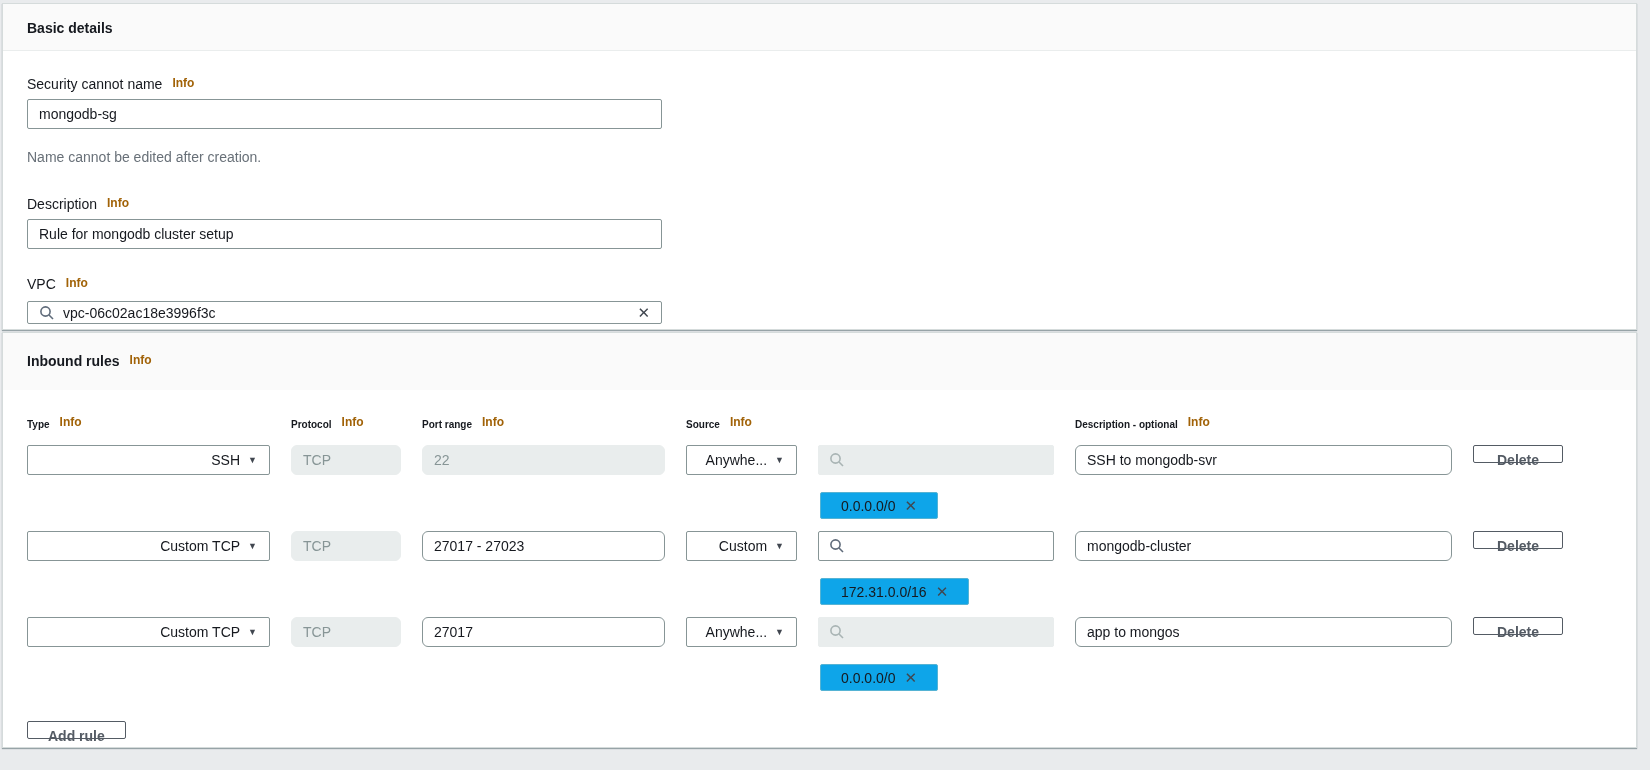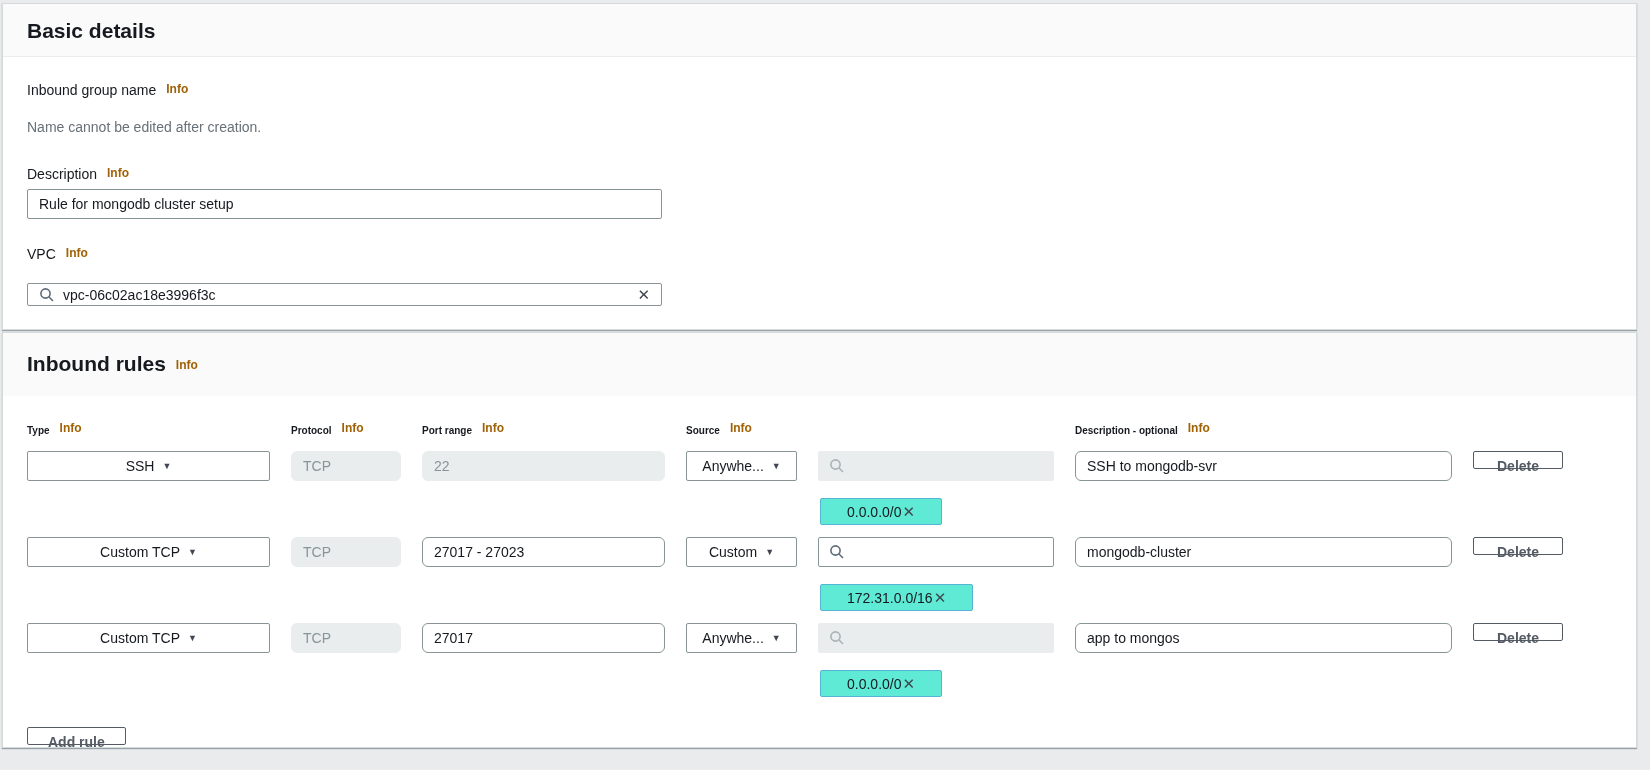--- a/index.html
+++ b/index.html
@@ -17,21 +17,21 @@
     box-shadow:0 1px 1px 0 rgba(0,28,36,.35);
   }
   #card-basic { top:3px; height:327px; }
   #card-inbound { top:332px; height:416px; }
   .card-header {
     background:#fafafa;
     padding:15px 24px 13px 24px;
   }
   #card-basic .card-header { border-bottom:1px solid #eaeded; }
   #card-inbound .card-header { padding:19px 24px 20px 24px; }
-  .card-title { font-size:21px; font-weight:bold; color:#16191f; display:inline-block; }
+  .card-title { font-size:14px; font-weight:bold; color:#16191f; display:inline-block; }
   .info-link {
     color:#a16207; font-size:12px; font-weight:bold;
     margin-left:10px; text-decoration:none; cursor:pointer;
     vertical-align:2px;
   }
   .card-body { padding:24px; }
   #card-inbound .card-body { padding:12px 24px 0 24px; }
 
   .field-label { font-size:14px; color:#16191f; }
   .field-block { margin-bottom:0; }
@@ -40,21 +40,21 @@
     background:#fff; font-size:14px; color:#16191f; padding:0 11px;
     font-family:inherit; outline:none; width:635px; margin-top:6px;
   }
   .helper-text { font-size:14px; color:#687078; margin-top:20px; }
   .mt-desc { margin-top:30px; }
   .mt-vpc { margin-top:26px; }
 
   .vpc-input {
     display:flex; align-items:center; gap:8px;
     height:23px; width:635px; border:1px solid #879596; border-radius:2px;
-    background:#fff; margin-top:20px; padding:0 11px;
+    background:#fff; margin-top:8px; padding:0 11px;
   }
   .vpc-input input {
     border:none; outline:none; flex:1; font-size:14px; color:#16191f; font-family:inherit; background:transparent;
   }
   .icon-x {
     font-size:15px; color:#414750; cursor:pointer; line-height:1; font-weight:bold;
   }
 
   
   .grid-row {
@@ -62,21 +62,21 @@
     grid-template-columns:243px 110px 243px 111px 236px 377px 90px;
     column-gap:21px;
     align-items:start;
   }
   .col-head { font-size:10px; font-weight:bold; color:#16191f; white-space:nowrap; }
   .header-row { margin-top:12px; margin-bottom:13px; }
   .desc-head { white-space:nowrap; }
 
   .select-box {
     height:30px; background:#fff; border:1px solid #879596; border-radius:2px;
-    display:flex; align-items:center; justify-content:center;
+    display:flex; align-items:center; justify-content:flex-end;
     padding:0 12px; font-size:14px; cursor:pointer; color:#16191f;
     white-space:nowrap; overflow:hidden;
   }
   .caret-icon { font-size:9px; color:#414750; margin-left:8px; }
 
   .cell-input {
     height:30px; width:100%; border:1px solid #879596; border-radius:6px;
     background:#fff; font-size:14px; color:#16191f; padding:0 11px;
     font-family:inherit; outline:none;
   }
@@ -88,44 +88,45 @@
     height:30px; border-radius:2px; display:flex; align-items:center; gap:8px;
     padding:0 10px; background:#fff; border:1px solid #879596;
   }
   .search-box.disabled { background:#e9eded; border-color:#e9eded; }
   .search-box svg { flex:0 0 auto; }
   .search-box input { border:none; outline:none; background:transparent; flex:1; font-size:14px; font-family:inherit; color:#16191f; }
 
   .chip-row { margin-top:17px; margin-bottom:12px; }
   .chip-cell { grid-column:5; padding-left:2px; }
   .chip {
-    display:inline-flex; align-items:center; gap:1px;
-    border:1px solid #55b3d4; background:#5eead4; border-radius:2px;
-    padding:0 26px; height:27px; font-size:14px; color:#16191f;
+    display:inline-flex; align-items:center; gap:9px;
+    border:1px solid #55b3d4; background:#0ea5e9; border-radius:2px;
+    padding:0 20px; height:27px; font-size:14px; color:#16191f;
   }
   .chip .icon-x { font-weight:normal; font-size:15px; }
 
   .aws-btn {
     display:inline-block; background:#fff; border:1px solid #545b64; border-radius:2px;
     color:#545b64; font-weight:bold; font-size:14px; font-family:inherit;
     height:18px; padding:0 20px; cursor:pointer; line-height:28px;
   }
   .add-rule-wrap { margin-top:30px; }
 </style>
 </head>
 <body>
 
 <section class="card" id="card-basic">
   <div class="card-header">
     <h2 class="card-title">Basic details</h2>
   </div>
   <div class="card-body">
 
     <div class="field-block">
-      <span class="field-label">Inbound group name</span><a class="info-link">Info</a>
+      <span class="field-label">Security cannot name</span><a class="info-link">Info</a>
+      <input class="text-input" type="text" value="mongodb-sg" style="">
       <div class="helper-text">Name cannot be edited after creation.</div>
     </div>
 
     <div class="field-block mt-desc">
       <span class="field-label">Description</span><a class="info-link">Info</a>
       <input class="text-input" type="text" value="Rule for mongodb cluster setup" style="">
     </div>
 
     <div class="field-block mt-vpc">
       <span class="field-label">VPC</span><a class="info-link">Info</a>

